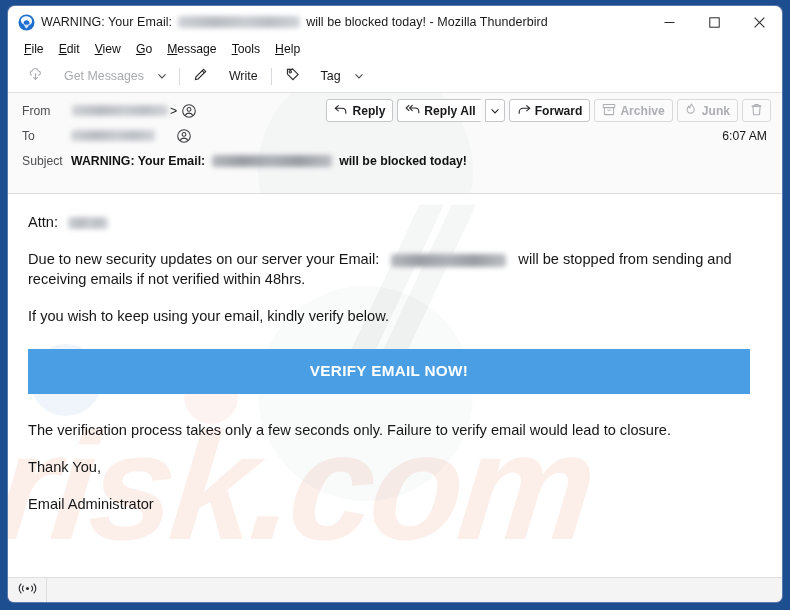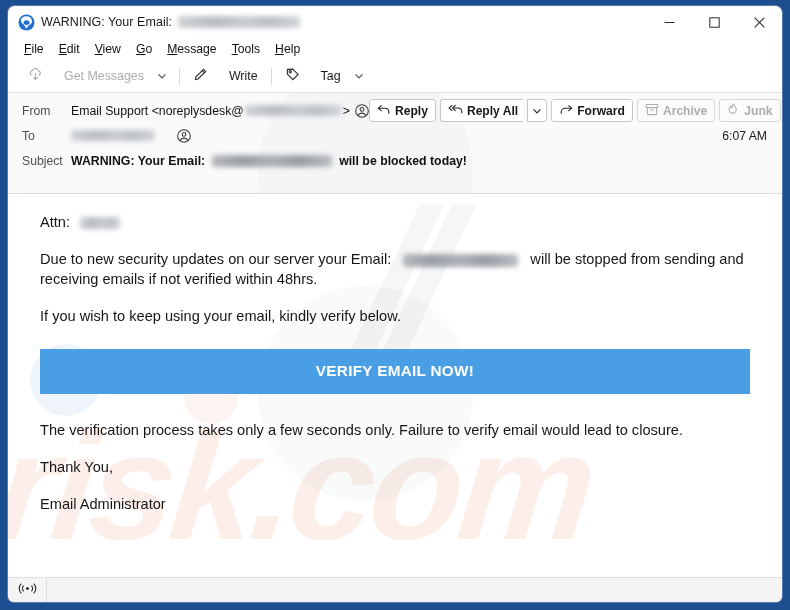--- a/index.html
+++ b/index.html
@@ -190,21 +190,21 @@
   
   #msg-body {
     flex: 1 1 auto;
     background: #ffffff;
     position: relative;
     overflow: hidden;
   }
   #body-content {
     position: relative;
     z-index: 2;
-    padding: 18px 24px 0 32px;
+    padding: 18px 24px 0 20px;
     font-size: 14.6px;
     color: #161616;
     line-height: 1.38;
   }
   #body-content p { margin: 0 0 17px 0; }
   #verify-btn {
     display: flex;
     align-items: center;
     justify-content: center;
     height: 45px;
@@ -287,20 +287,21 @@
     <span id="tb-icon">
       <svg width="17" height="17" viewBox="0 0 17 17">
         <circle cx="8.5" cy="8.5" r="8" fill="#1f6fd0"></circle>
         <path d="M8.5 2.2c3.2 0 5.6 2.2 5.6 4.9 0 2.1-1.4 3.6-3.1 4.3.5-.9.7-1.8.5-2.7-.3-1.4-1.5-2.4-3-2.4-1.6 0-2.9 1.2-2.9 2.7 0 .6.2 1.2.5 1.6-1.9-.7-3.2-2.3-3.2-4.2 0-2.5 2.4-4.2 5.6-4.2z" fill="#ffffff" opacity="0.95"></path>
         <path d="M5.6 9.4c.4 2.2 1.8 4 2.9 5.2 1.1-1.2 2.5-3 2.9-5.2-.8.9-1.8 1.4-2.9 1.4s-2.1-.5-2.9-1.4z" fill="#ffffff" opacity="0.82"></path>
       </svg>
     </span>
     <div id="tb-title">
       <span>WARNING: Your Email:</span>
       <span class="blur" style="width:122px;height:12px;margin:0 6px;"></span>
+      <span>will be blocked today! - Mozilla Thunderbird</span>
     </div>
     <div id="win-controls">
       <div class="wc">
         <svg width="11" height="11" viewBox="0 0 11 11">
             <line x1="0.5" y1="5.5" x2="10.5" y2="5.5" stroke="#2a2a2a" stroke-width="1"></line>
           </svg>
       </div>
       <div class="wc">
         <svg width="11" height="11" viewBox="0 0 11 11">
             <rect x="0.8" y="0.8" width="9.4" height="9.4" fill="none" stroke="#2a2a2a" stroke-width="1"></rect>
@@ -367,21 +368,20 @@
         </svg>
     </div>
   </div>
 
   <div id="msg-header">
     <div class="wm" id="wm-circle" style="top:-30px;left:250px;"></div>
 
     <div class="hdr-row">
       <div class="hdr-label">From</div>
       <div class="hdr-value">
-        <span>Email Support &lt;noreplysdesk@</span>
         <span class="blur" style="width:96px;height:11px;margin:0 2px 0 1px;"></span>
         <span>&gt;</span>
         <span class="avatar-ic">
           <svg width="14" height="14" viewBox="0 0 14 14" fill="none" stroke="#38383c" stroke-width="1.05">
             <circle cx="7" cy="7" r="6.3"></circle>
             <circle cx="7" cy="5.4" r="1.9"></circle>
             <path d="M3.3 11.6a4 4 0 0 1 7.4 0"></path>
           </svg>
         </span>
       </div>

